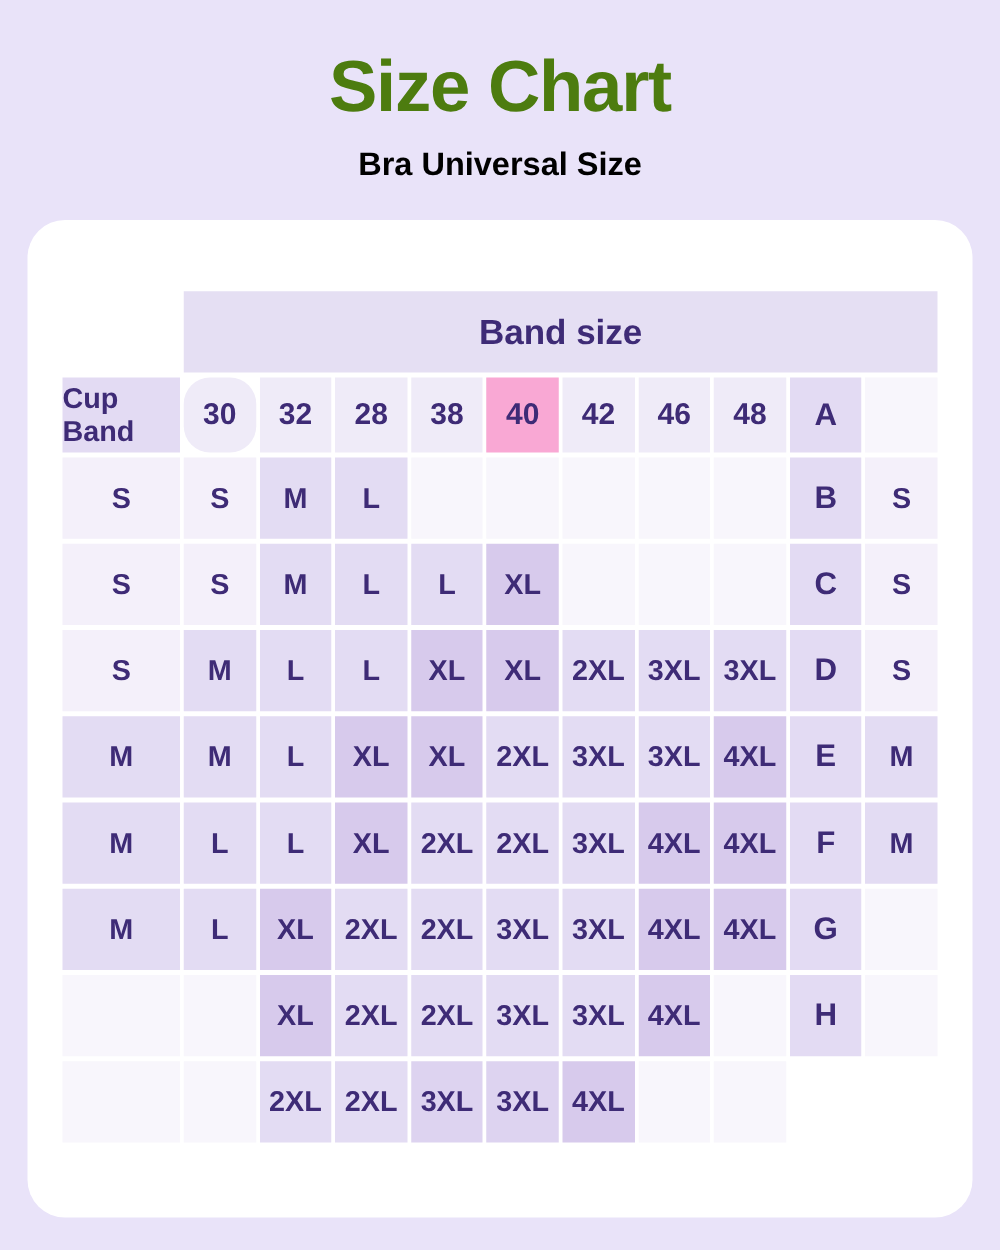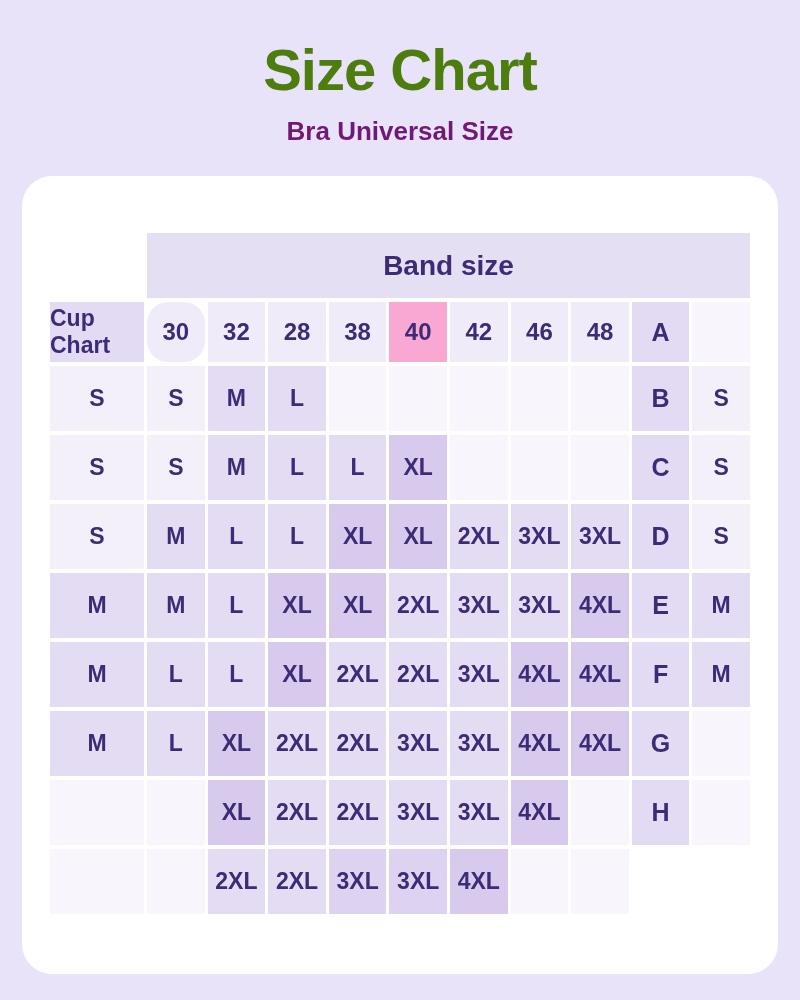--- a/index.html
+++ b/index.html
@@ -20,21 +20,21 @@
     font-weight: 700;
     letter-spacing: -1px;
     color: #4d7c0f;
   }
   .subtitle {
     margin-top: 10px;
     text-align: center;
     font-size: 26px;
     line-height: 30px;
     font-weight: 600;
-    color: #701a75;
+    color: #000000;
   }
   .card {
     width: 756px;
     height: 798px;
     margin: 30px auto 0;
     background: #FFFFFF;
     border-radius: 30px;
     box-sizing: border-box;
     padding-top: 57px;
   }
@@ -66,21 +66,21 @@
 </head>
 <body>
 
 <div class="page">
   <h1 class="title">Size Chart</h1>
   <div class="subtitle">Bra Universal Size</div>
   <div class="card">
     <div class="grid" id="size-grid">
         <div class="gcell corner"></div>
         <div class="gcell banner" style="background: rgb(229, 223, 243);">Band size</div>
-        <div class="gcell cuphead" style="background: rgb(227, 219, 243);">Cup Chart</div>
+        <div class="gcell cuphead" style="background: rgb(227, 219, 243);">Cup Band</div>
         <div class="gcell colhead" style="background: rgb(239, 235, 248); border-radius: 21px;">30</div>
         <div class="gcell colhead" style="background: rgb(239, 235, 248);">32</div>
         <div class="gcell colhead" style="background: rgb(239, 235, 248);">28</div>
         <div class="gcell colhead" style="background: rgb(239, 235, 248);">38</div>
         <div class="gcell colhead" style="background: #f9a8d4;">40</div>
         <div class="gcell colhead" style="background: rgb(239, 235, 248);">42</div>
         <div class="gcell colhead" style="background: rgb(239, 235, 248);">46</div>
         <div class="gcell colhead" style="background: rgb(239, 235, 248);">48</div>
         <div class="gcell rowhead" style="background: rgb(227, 219, 243);">A</div>
         <div class="gcell cell" style="background: rgb(248, 246, 252);"></div>

